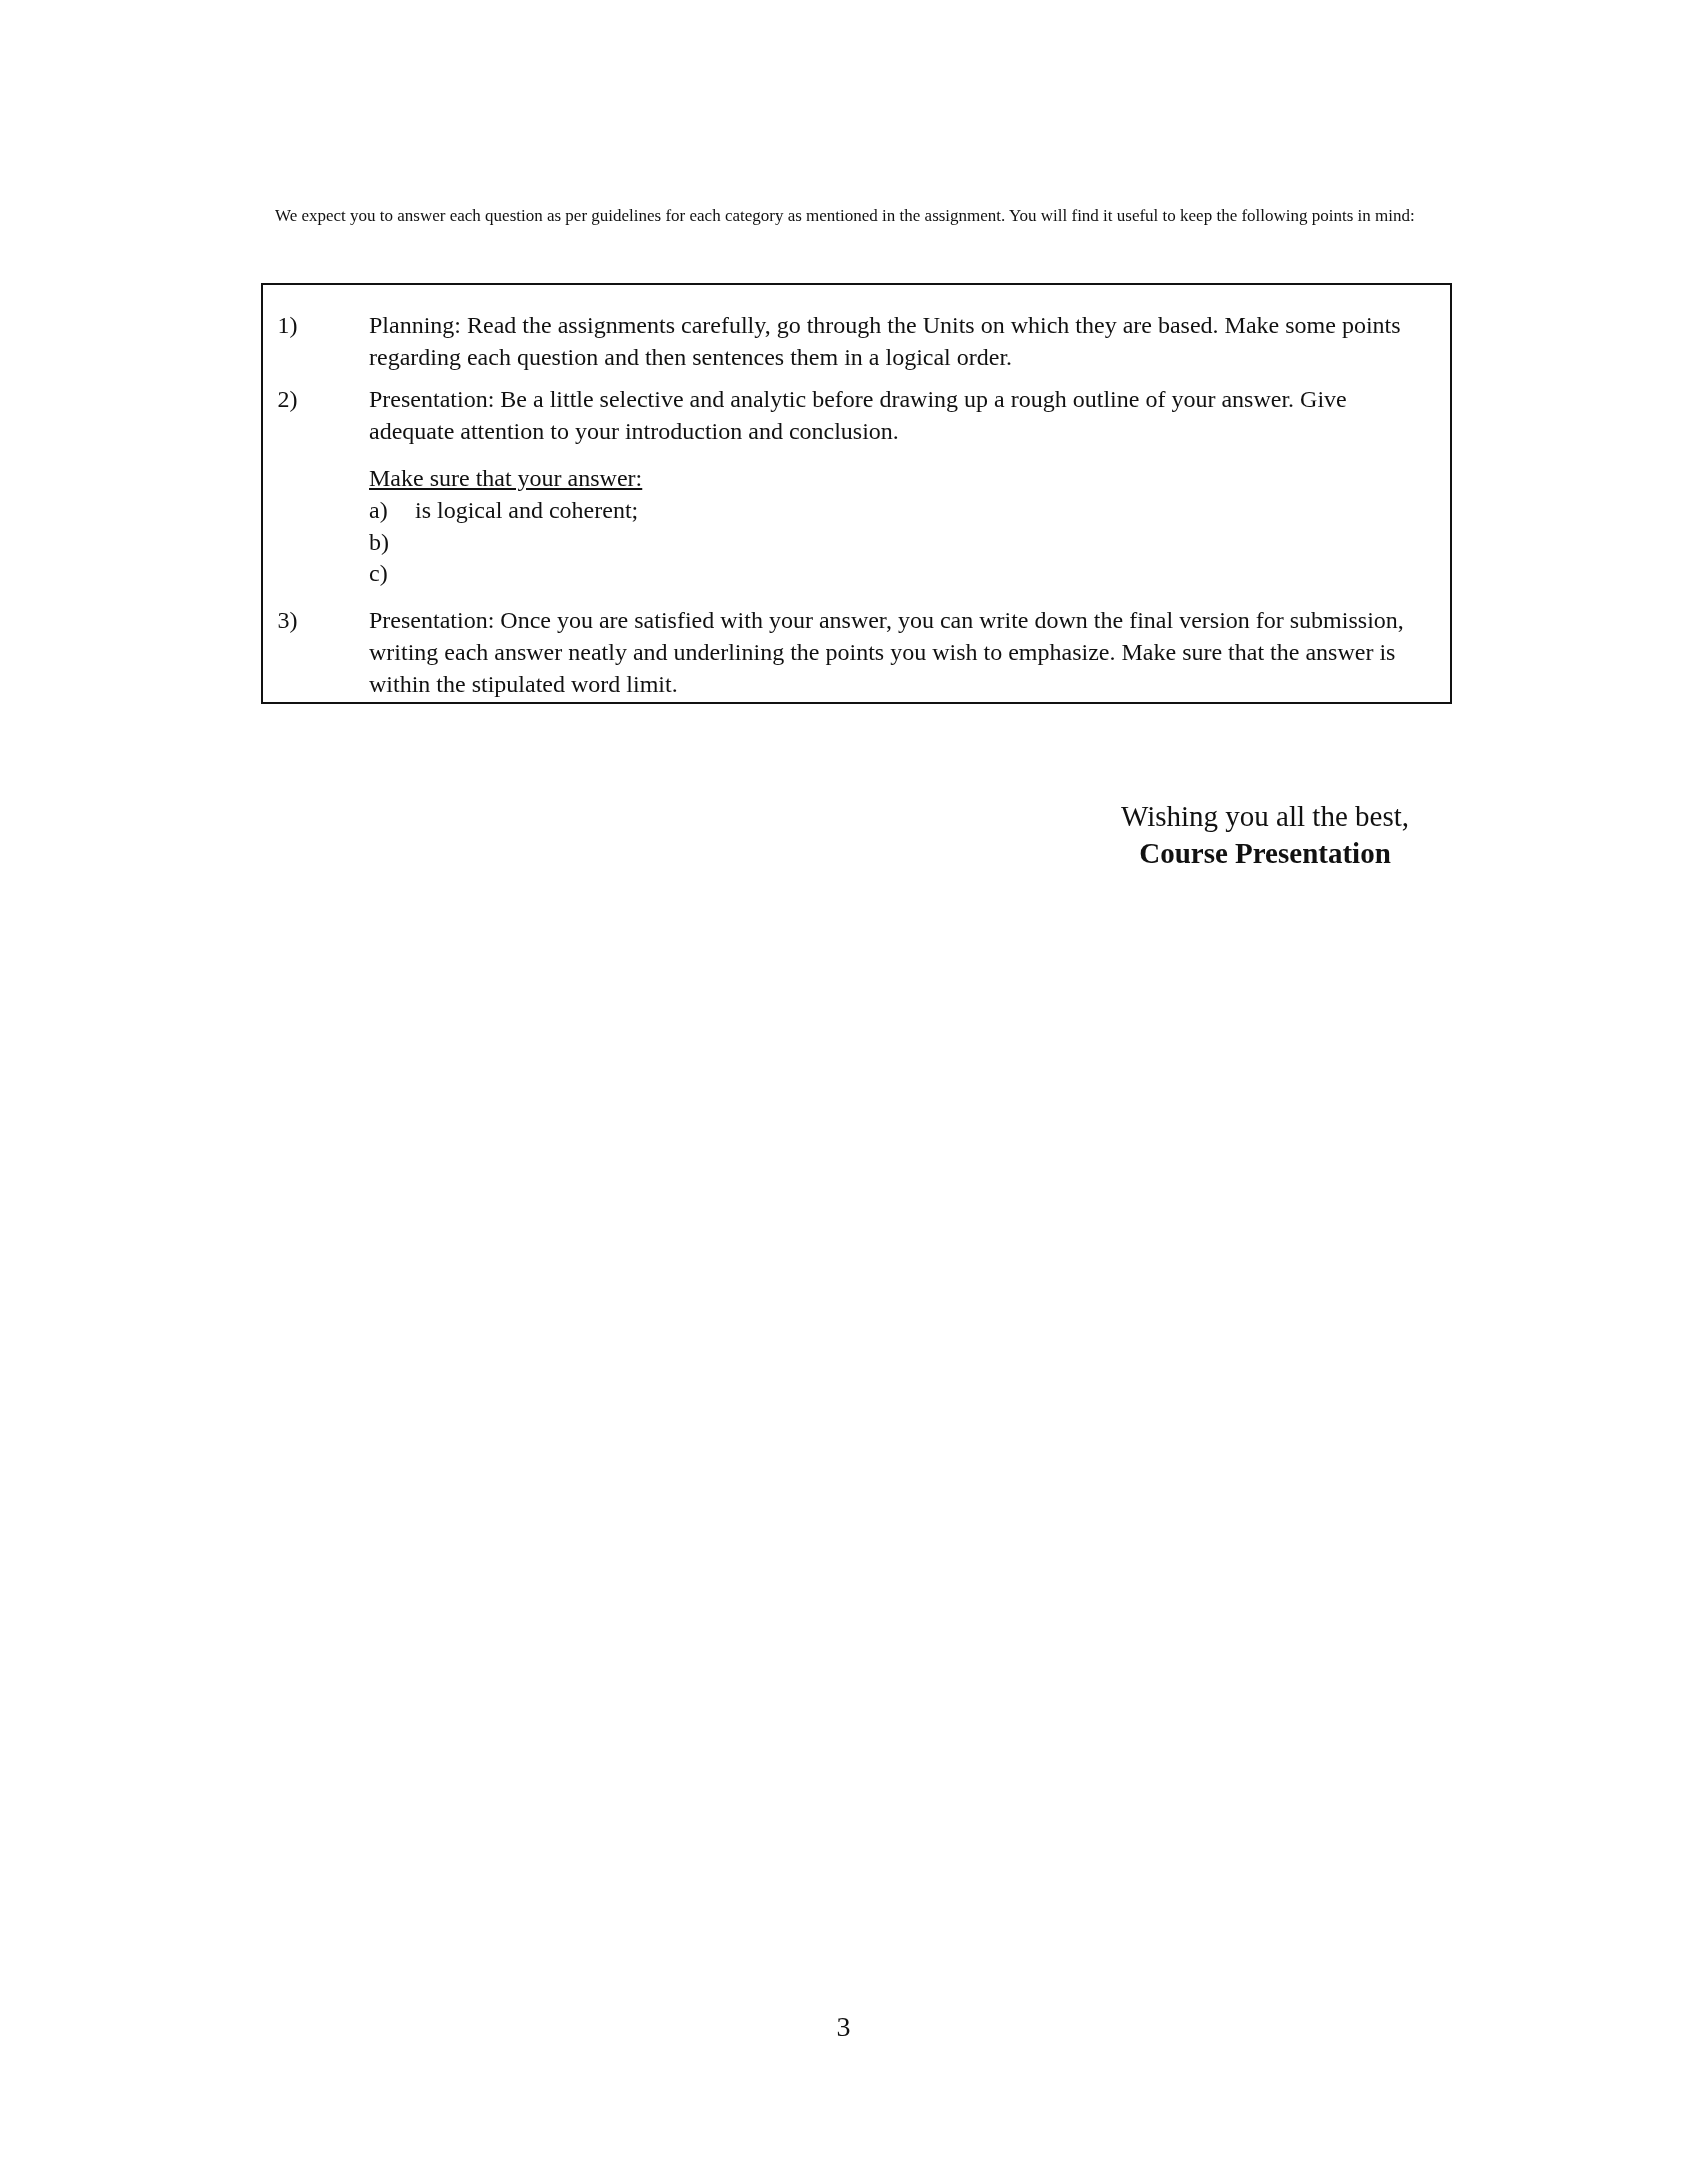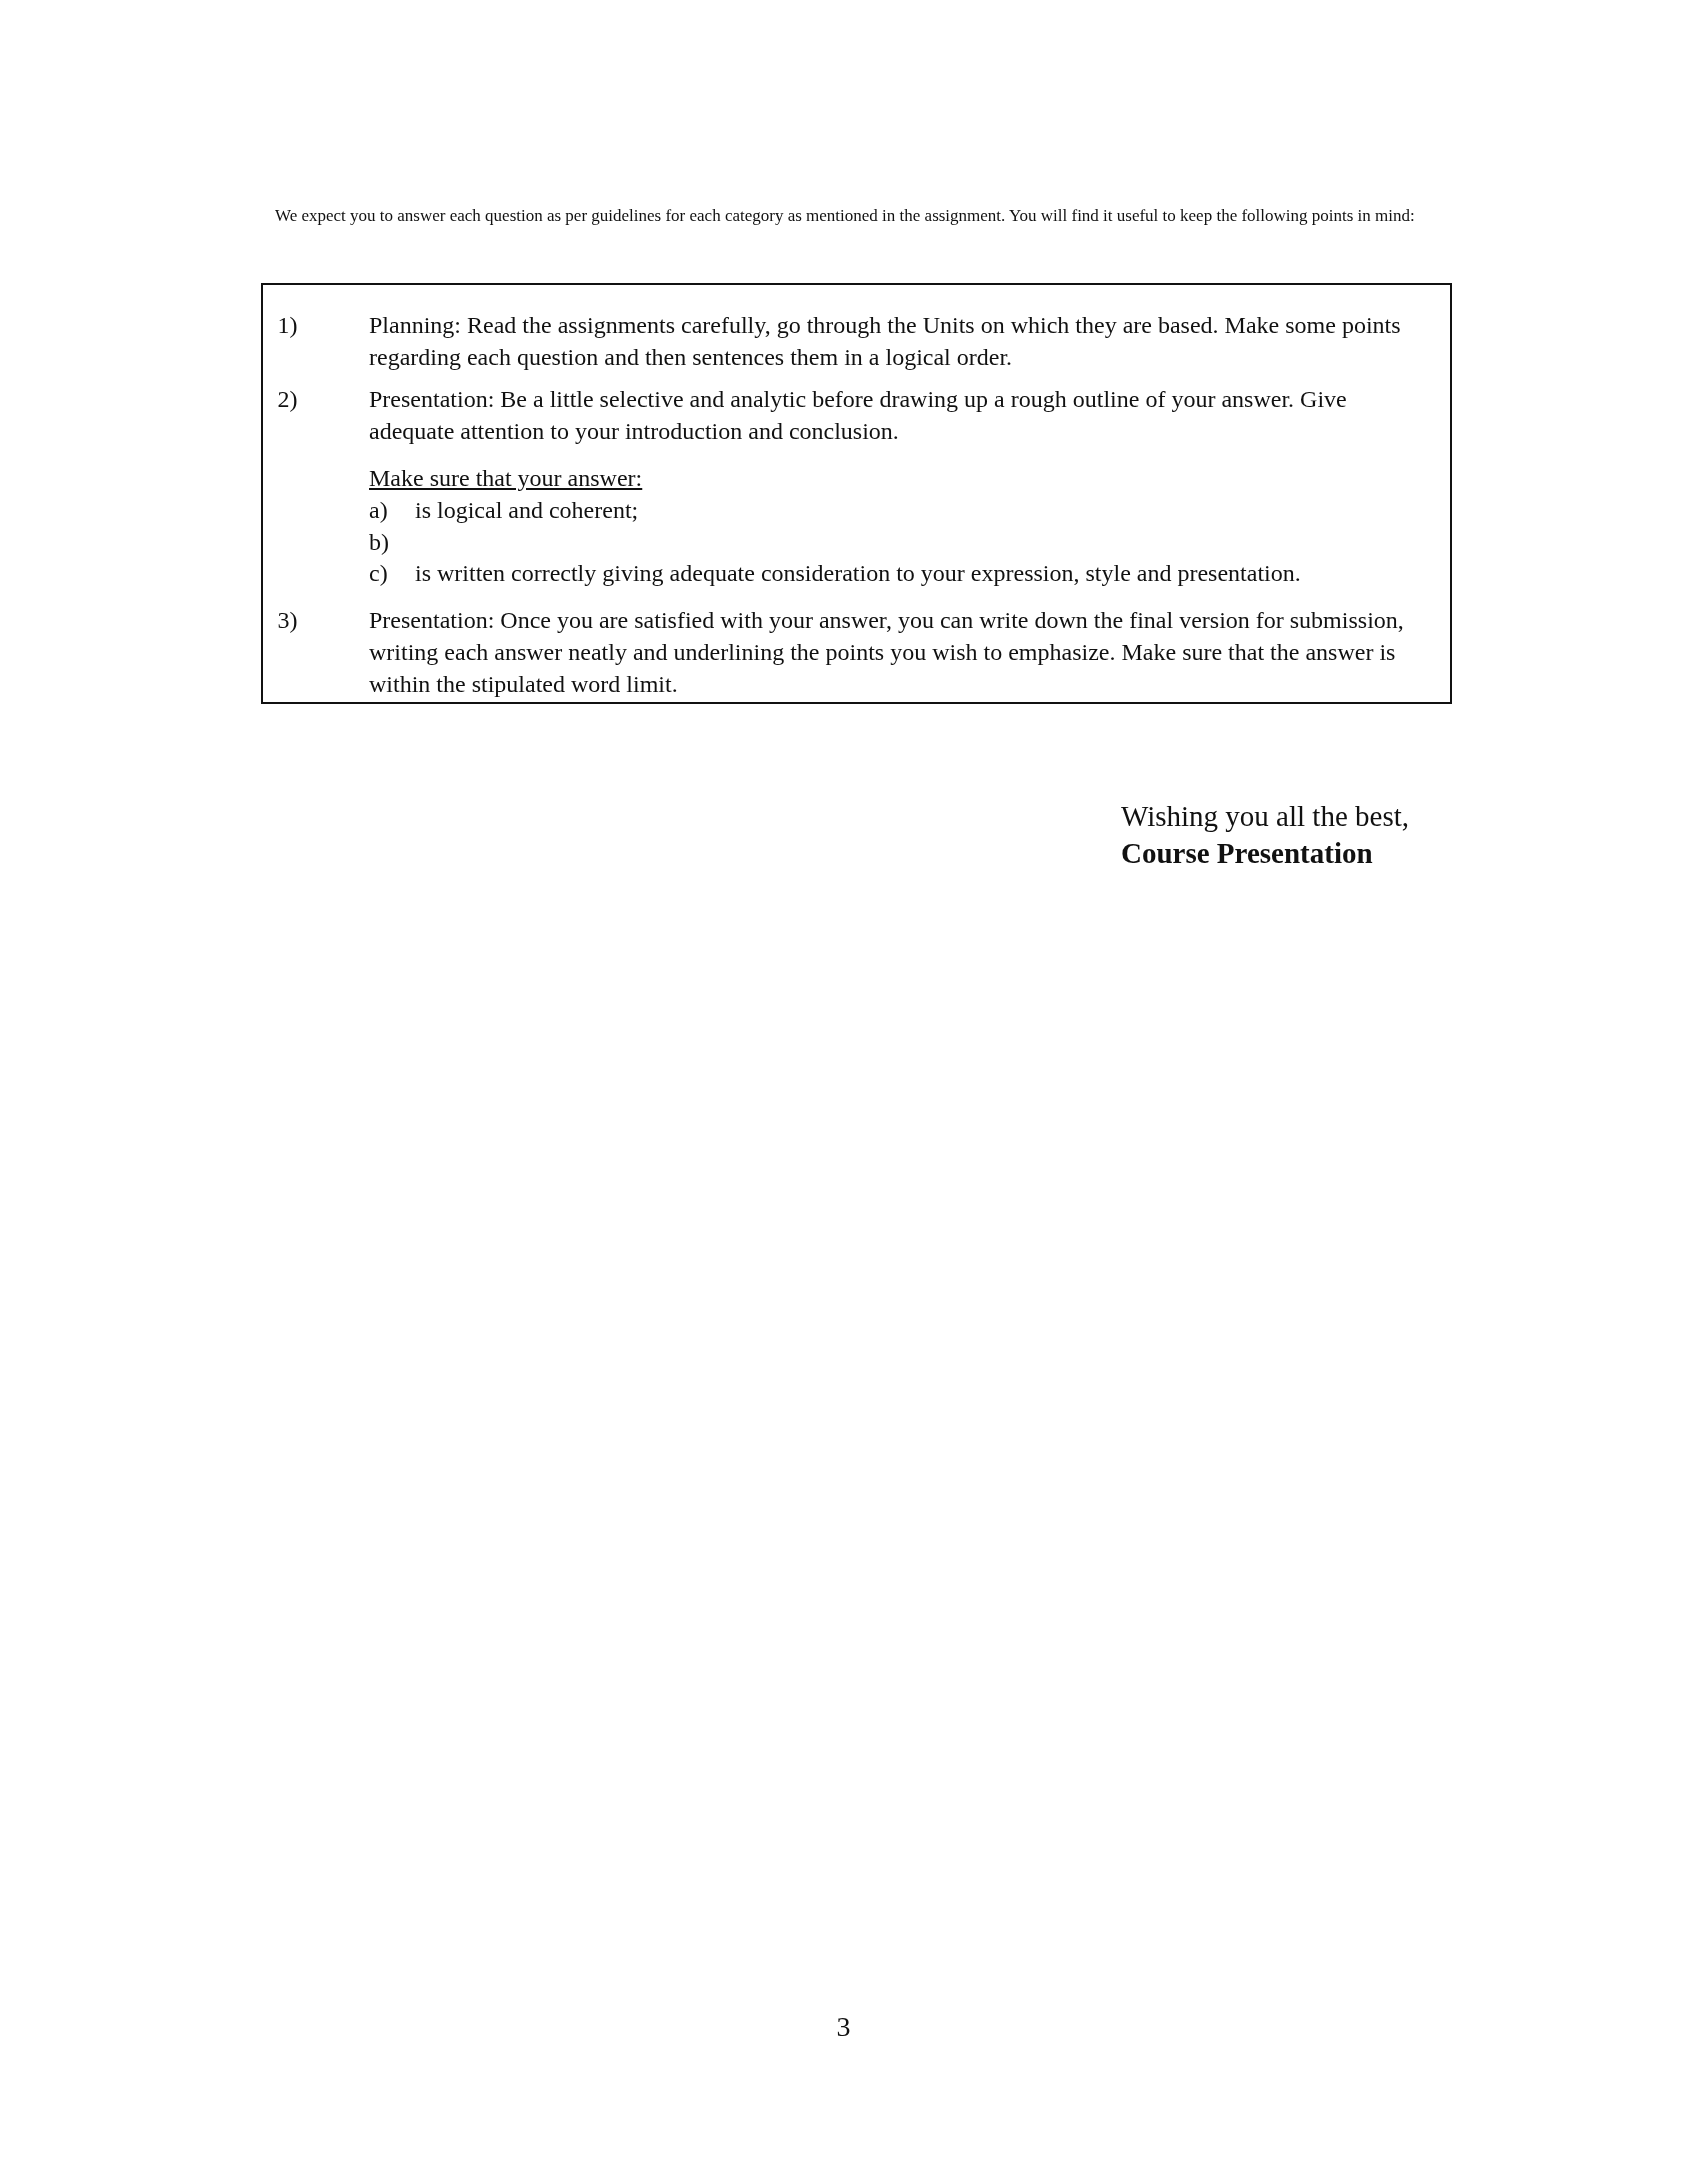--- a/index.html
+++ b/index.html
@@ -9,21 +9,21 @@
            font-size: 17px; line-height: 36px; }
   .box { position: absolute; left: 261px; top: 283px; width: 1191px; height: 421px;
          border: 2px solid #111; box-sizing: border-box; }
   .item { position: absolute; left: 0; width: 100%; font-size: 24px; line-height: 32px; }
   .num { position: absolute; left: 14.6px; top: 0; }
   .body { position: absolute; left: 106px; right: 29px; top: 0; }
   .body b { font-weight: normal; }
   .sub { position: absolute; left: 106px; right: 29px; }
   .sub-row { display: flex; }
   .sub-row .lbl { width: 46px; }
-  .sign { position: absolute; right: 278px; top: 798px; text-align: left;
+  .sign { position: absolute; right: 278px; top: 798px; text-align: center;
           font-family: "Liberation Serif", serif; font-size: 29px; line-height: 37px; }
   .sign .role { font-weight: bold; }
   .pageno { position: absolute; left: 0; width: 1687px; top: 2011px; text-align: center;
             font-size: 28px; }
 </style>
 </head>
 <body>
 
 <p class="intro" style="margin:0;">We expect you to answer each question as per guidelines for each category as mentioned in the assignment. You will find it useful to keep the following points in mind:</p>
 
@@ -52,21 +52,20 @@
       </div>
     </div>
     <div class="sub" style="top:64px;">
       <div class="sub-row">
         <span class="lbl">b)</span>
       </div>
     </div>
     <div class="sub" style="top:95px;">
       <div class="sub-row">
         <span class="lbl">c)</span>
-        <span>is written correctly giving adequate consideration to your expression, style and presentation.</span>
       </div>
     </div>
   </div>
 
   <div class="item" style="top:319px;">
     <span class="num">3)</span>
     <div class="body">
       <b>Presentation:</b><span> Once you are satisfied with your answer, you can write down the final version for submission, writing each answer neatly and underlining the points you wish to emphasize. Make sure that the answer is within the stipulated word limit.</span>
     </div>
   </div>

